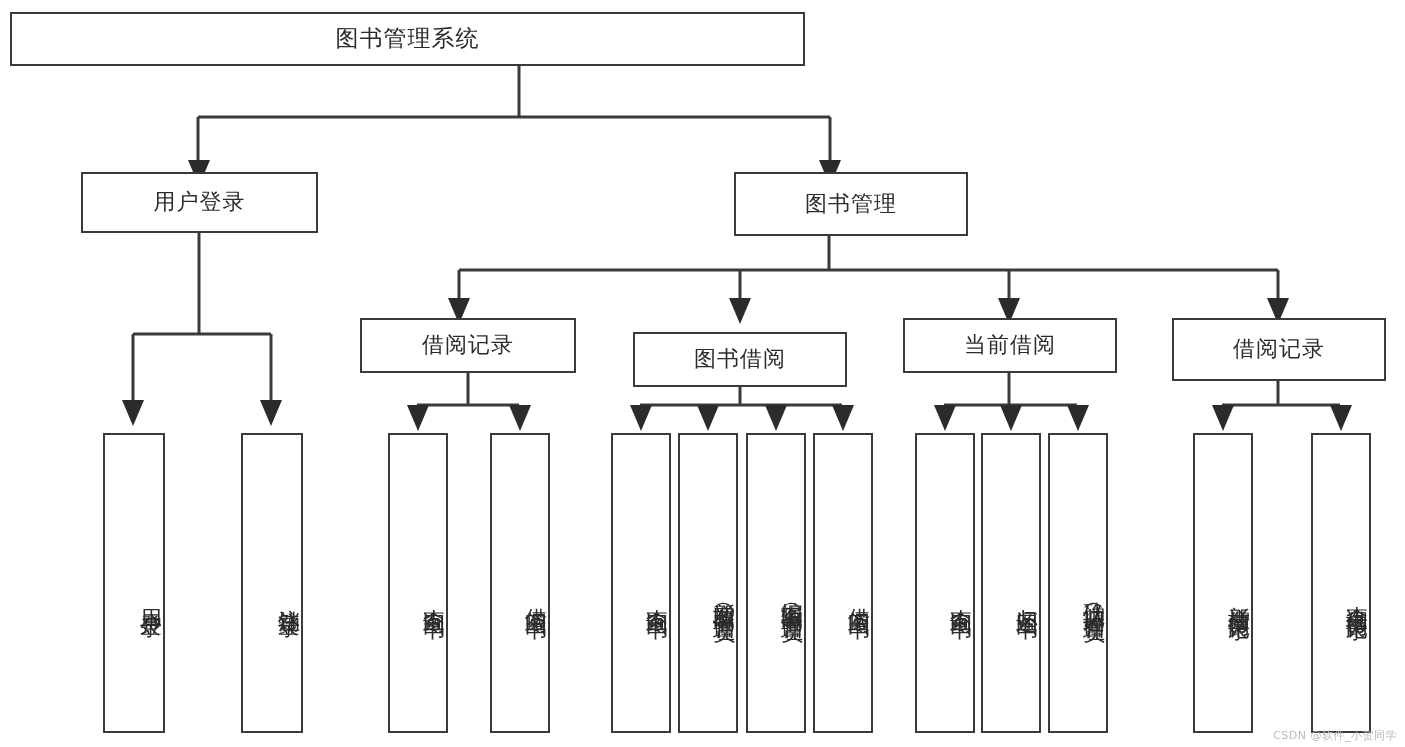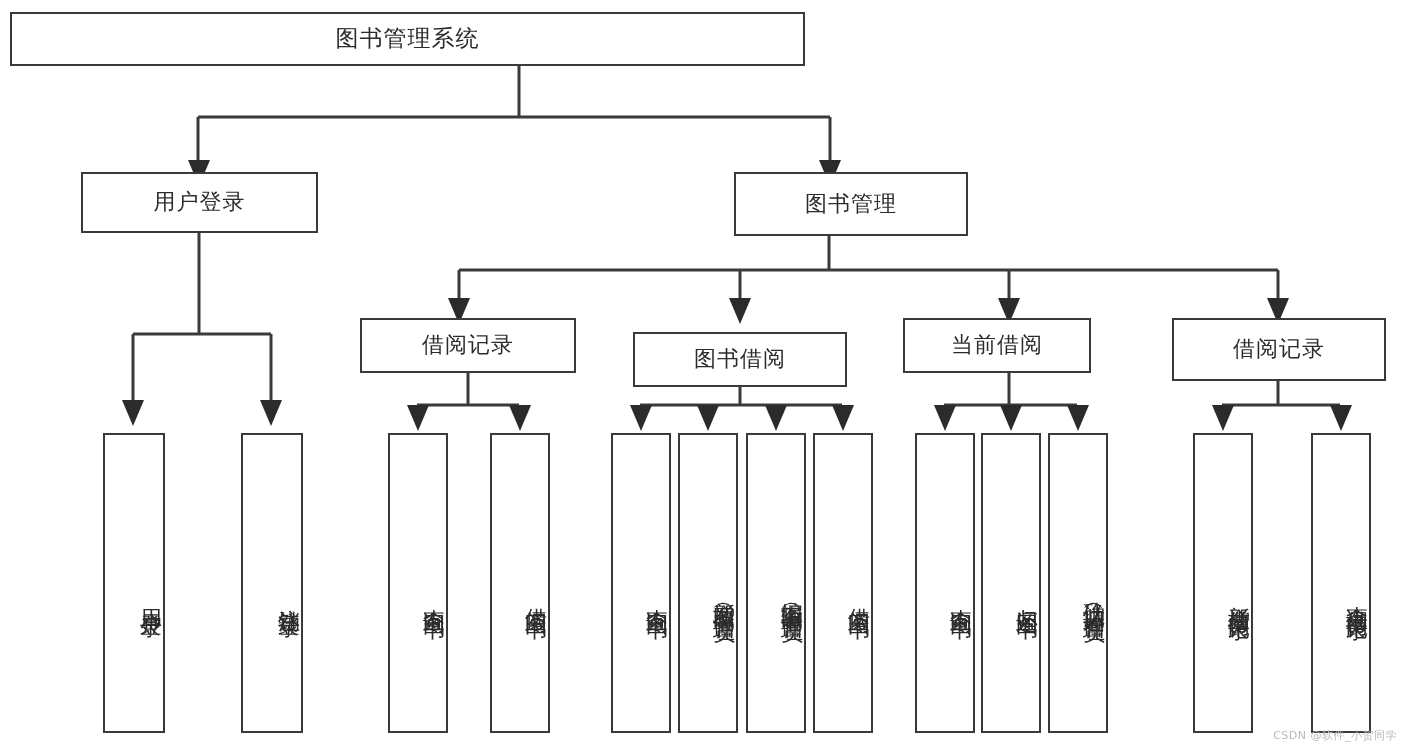--- a/index.html
+++ b/index.html
@@ -160,21 +160,21 @@
   </div>
 
   <div class="node horiz" style="left:360px; top:318px; width:216px; height:55px;">
     <span>借阅记录</span>
   </div>
 
   <div class="node horiz" style="left:633px; top:332px; width:214px; height:55px;">
     <span>图书借阅</span>
   </div>
 
-  <div class="node horiz" style="left:903px; top:318px; width:188px; height:55px;">
+  <div class="node horiz" style="left:903px; top:318px; width:214px; height:55px;">
     <span>当前借阅</span>
   </div>
 
   <div class="node horiz" style="left:1172px; top:318px; width:214px; height:63px;">
     <span>借阅记录</span>
   </div>
 
   <div class="node vert" style="left:103px; top:433px; width:62px; height:300px;">
     <span>用户登录</span>
   </div>

